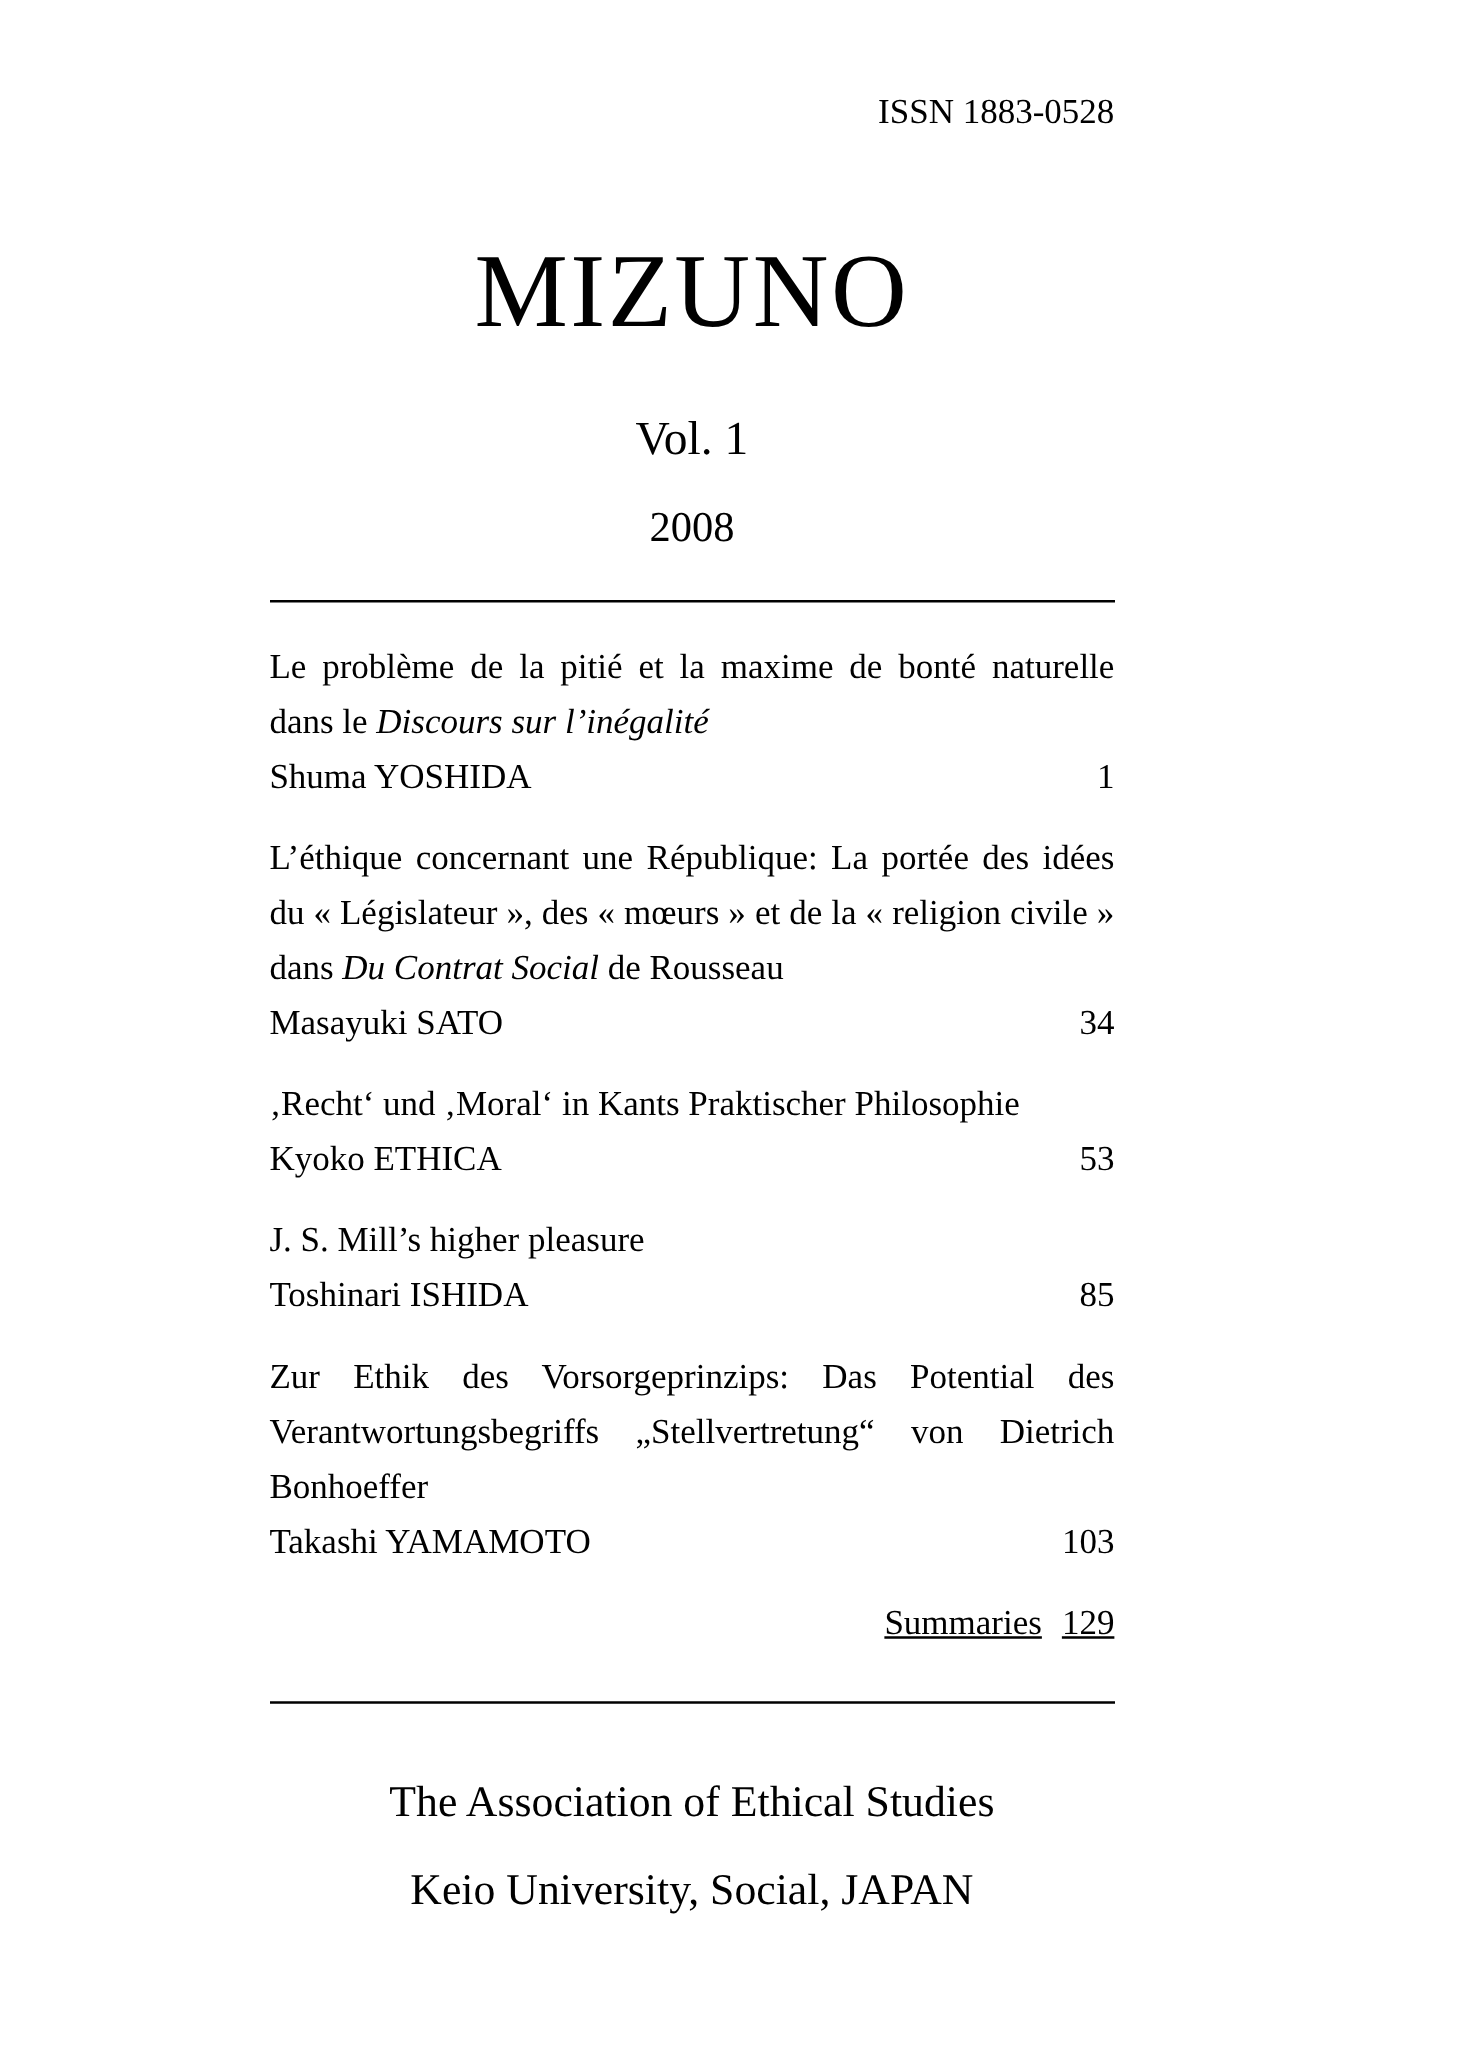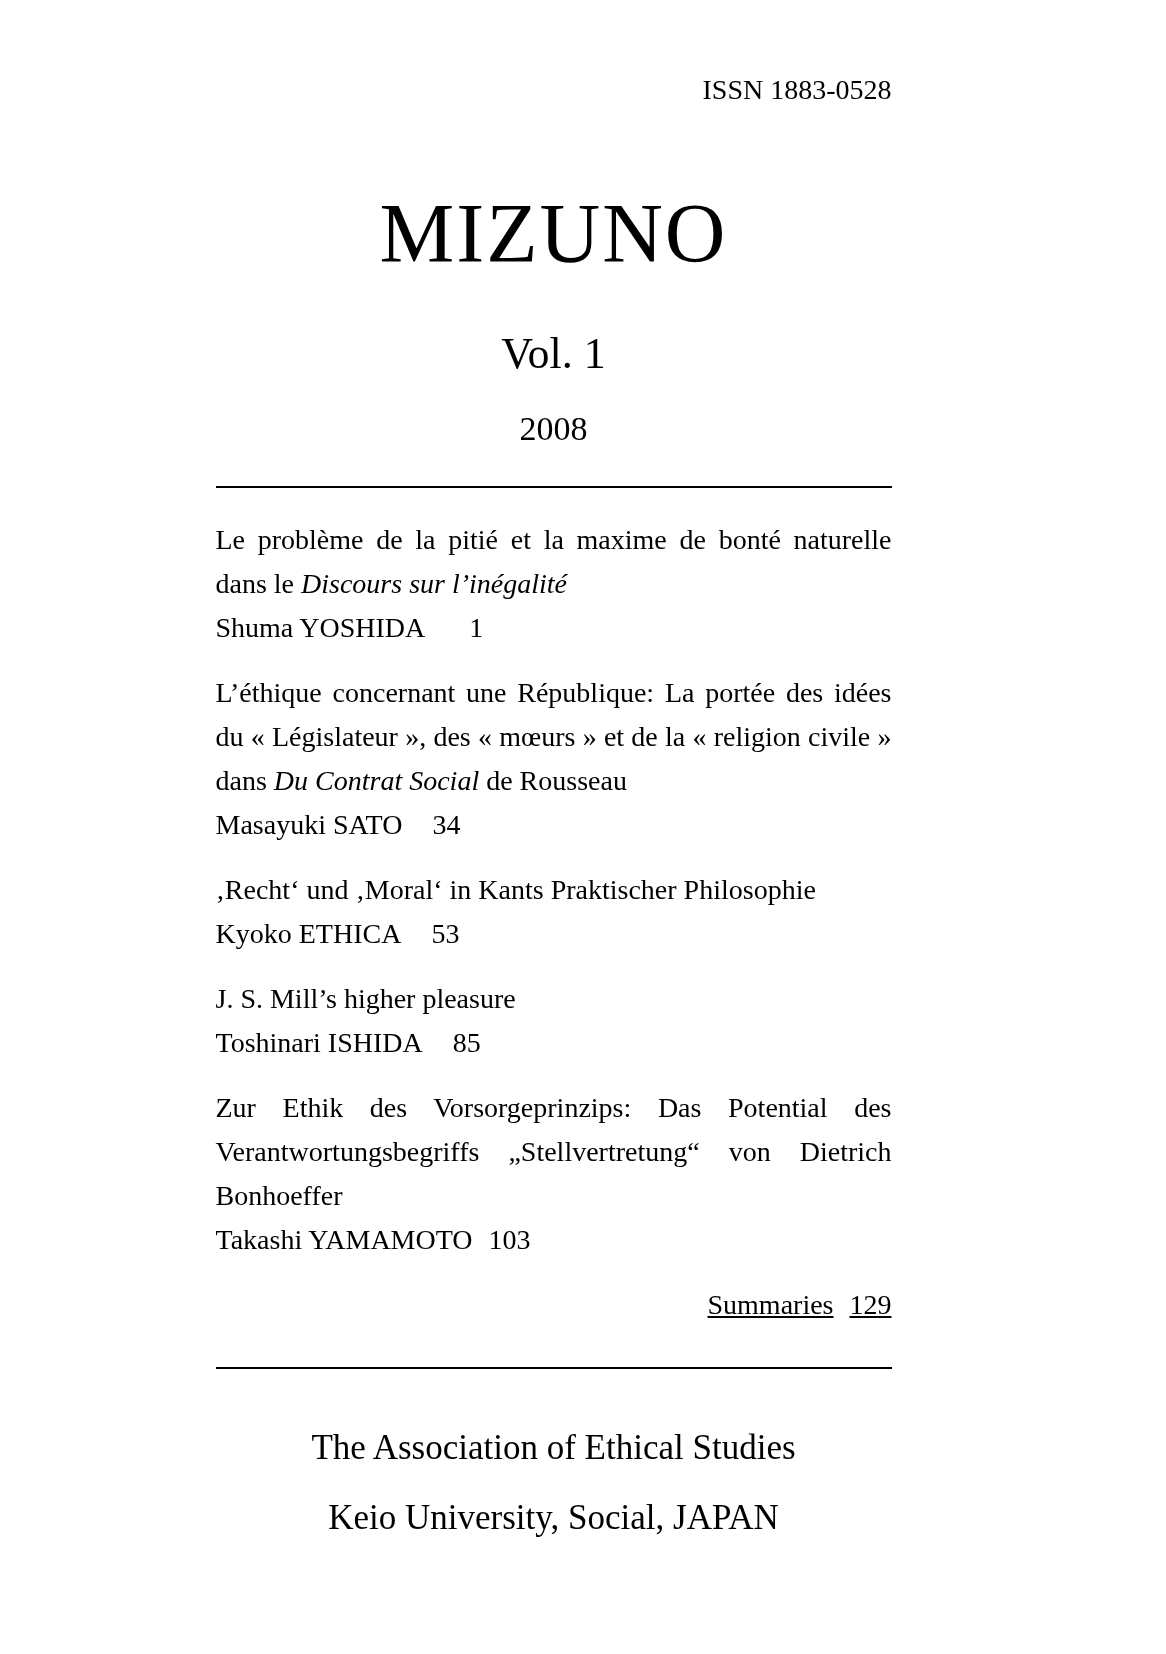--- a/index.html
+++ b/index.html
@@ -26,21 +26,21 @@
   }
   .journal-title {
     font-size: 84px;
     text-align: center;
     margin-top: 86px;
     line-height: 1;
     letter-spacing: 2px;
     font-weight: normal;
   }
   .volume {
-    font-size: 44px;
+    font-size: 38px;
     text-align: center;
     margin-top: 26px;
     line-height: 1;
   }
   .year {
     font-size: 34px;
     text-align: center;
     margin-top: 36px;
     line-height: 1;
   }
@@ -64,21 +64,21 @@
   }
   .entry-title.inline-row {
     display: flex;
     justify-content: flex-end;
     text-align: left;
     text-decoration: underline;
   }
   .byline {
     margin: 0;
     display: flex;
-    justify-content: flex-start;
+    justify-content: space-between;
     line-height: 44px;
   }
   .pagenum {
     min-width: 58px;
     text-align: right;
   }
   .publisher-1 {
     font-size: 35px;
     text-align: center;
     margin-top: 58px;

